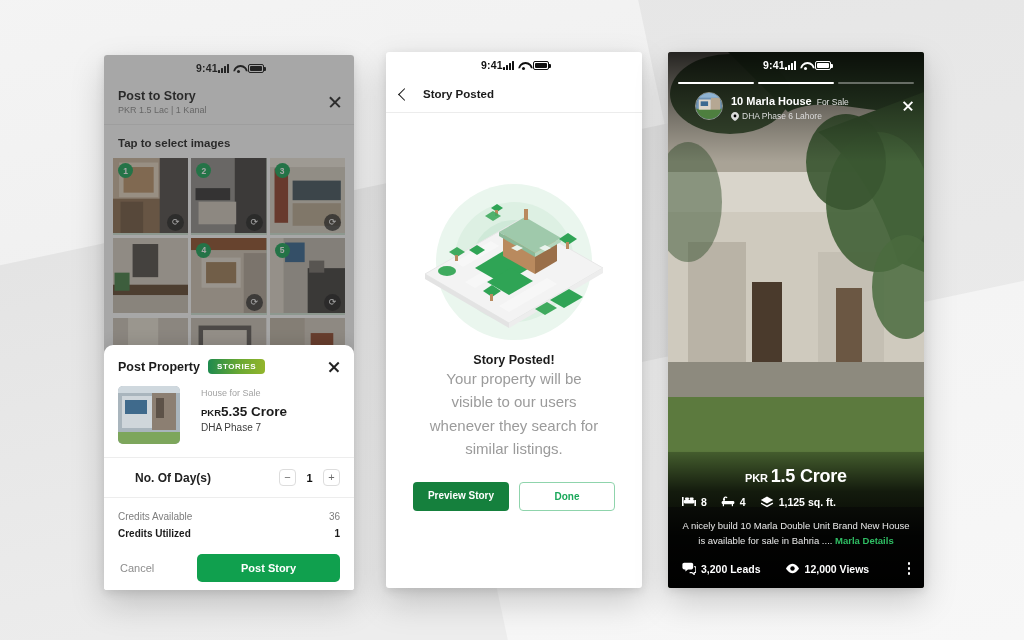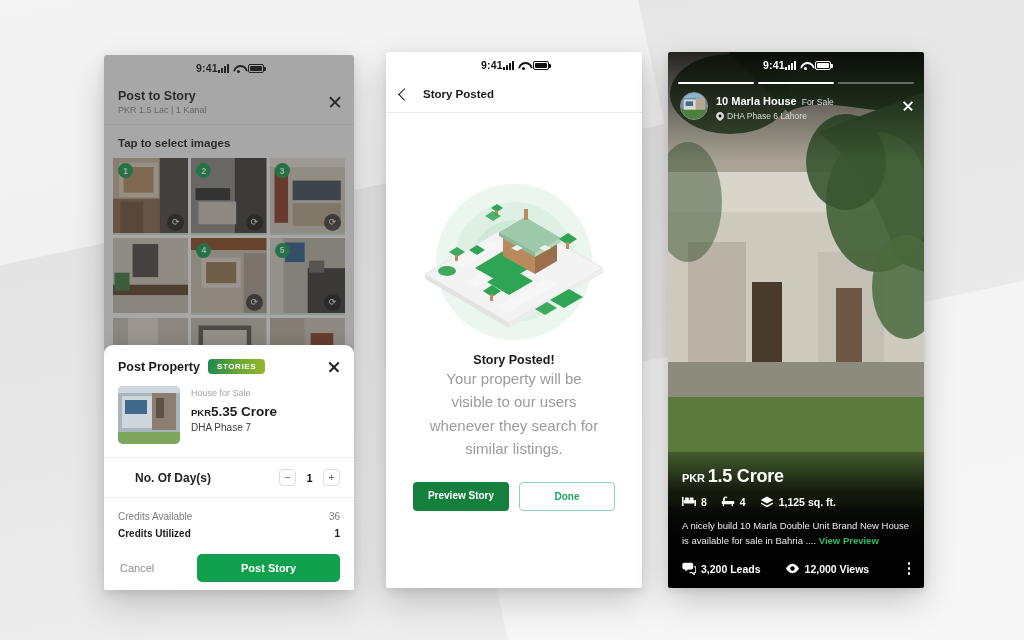--- a/index.html
+++ b/index.html
@@ -120,21 +120,21 @@
   }
   .sheet-head { display:flex; align-items:center; gap:8px; padding:14px 14px 12px; }
   .sheet-title { font-size:12.5px; font-weight:700; color:#1b1b1b; }
   .stories-badge {
     font-size:8px; font-weight:700; color:#fff; letter-spacing:.6px;
     padding:3px 9px; border-radius:4px;
     background:linear-gradient(90deg,#1e8a4e 0%, #6aa832 55%, #93b52c 100%);
   }
   .sheet-close { margin-left:auto; width:13px;height:13px;color:#222; }
 
-  .prop { display:flex; gap:11px; padding:0 14px 13px; border-bottom:1px solid #ededed; }
+  .prop { display:flex; gap:21px; padding:0 14px 13px; border-bottom:1px solid #ededed; }
   .prop-thumb { width:62px;height:58px;border-radius:5px;overflow:hidden;flex:none;position:relative; }
   .prop-meta { padding-top:2px; }
   .prop-kind { font-size:9px;color:#a3a3a3; }
   .prop-price { font-size:13.5px;font-weight:700;color:#1b1b1b;margin-top:6px; }
   .prop-price small { font-size:9.5px; font-weight:700; }
   .prop-loc { font-size:10px;color:#3d3d3d;margin-top:3px; }
 
   .days-row { display:flex;align-items:center;padding:11px 14px;border-bottom:1px solid #ededed; }
   .days-label { font-size:12px;font-weight:700;color:#222;margin-left:17px; }
   .stepper { margin-left:auto; display:flex; align-items:center; gap:9px; }
@@ -175,29 +175,29 @@
     background:#fff;color:#1aa85a;font-size:10px;font-weight:700;border:1px solid #8fd4ac;
     border-radius:4px;padding:8px 0;width:96px;text-align:center;
   }
 
   
   .p3-photo { position:absolute; inset:0; }
   .p3-progress { position:absolute; left:10px; right:10px; top:30px; display:flex; gap:4px; z-index:4; }
   .p3-progress i { flex:1; height:2px; border-radius:2px; background:rgba(255,255,255,.35); display:block; }
   .p3-progress i.on { background:#fff; }
   .p3-topgrad { position:absolute;left:0;right:0;top:0;height:110px;background:linear-gradient(180deg,rgba(0,0,0,.78) 0%,rgba(0,0,0,.30) 58%,rgba(0,0,0,0) 100%);z-index:2; }
-  .p3-head { position:absolute; left:12px; right:10px; top:39px; display:flex; align-items:center; gap:8px; z-index:5; }
+  .p3-head { position:absolute; left:27px; right:10px; top:39px; display:flex; align-items:center; gap:8px; z-index:5; }
   .p3-avatar { width:28px;height:28px;border-radius:50%;overflow:hidden;flex:none;border:1px solid rgba(255,255,255,.5);position:relative; }
   .p3-name { font-size:11px;font-weight:700;color:#fff; }
   .p3-forsale { font-size:8.5px;color:#e2e2e2;font-weight:400;margin-left:5px; }
   .p3-loc { font-size:8.5px;color:#dcdcdc;margin-top:2px;display:flex;align-items:center;gap:3px; }
   .p3-close { margin-left:auto; width:12px;height:12px;color:#fff; }
 
   .p3-bottom { position:absolute;left:0;right:0;bottom:0;padding:16px 14px 13px;z-index:5;
-    background:linear-gradient(180deg,rgba(0,0,0,0) 0%,rgba(0,0,0,.72) 30%,rgba(0,0,0,.95) 62%,#000 100%); }
+    background:linear-gradient(180deg,rgba(0,0,0,0) 0%,rgba(0,0,0,.72) 30%,rgba(0,0,0,.95) 62%,#000 100%);text-align:center; }
   .p3-price { font-size:18px;font-weight:700;color:#fff;letter-spacing:-.2px; }
   .p3-price small { font-size:11px;font-weight:700;margin-right:3px; }
   .p3-specs { display:flex;align-items:center;gap:14px;margin-top:9px;color:#fff;font-size:10.5px;font-weight:700; }
   .spec { display:flex;align-items:center;gap:5px; }
   .p3-desc { font-size:9.5px;color:#e9e9e9;line-height:1.6;margin-top:10px; }
   .p3-desc a { color:#2fbd63;font-weight:700;text-decoration:none; }
   .p3-stats { display:flex;align-items:center;gap:24px;margin-top:14px;color:#fff;font-size:10.5px;font-weight:700; }
   .p3-kebab { margin-left:auto;display:flex;flex-direction:column;gap:2.5px;align-items:center; }
   .p3-kebab i { width:2.5px;height:2.5px;border-radius:50%;background:#fff;display:block; }
 </style>
@@ -578,21 +578,21 @@
         <svg width="14" height="12" viewBox="0 0 14 12">
             <path d="M7 0.6 13.2 4 7 7.4 0.8 4Z" fill="#fff"></path>
             <path d="M1.4 6.6 7 9.6 12.6 6.6 13.2 7.8 7 11.2 0.8 7.8Z" fill="#fff"></path>
           </svg>
         <span>1,125 sq. ft.</span>
       </span>
     </div>
 
     <div class="p3-desc">
       <span>A nicely build 10 Marla Double Unit Brand New House is available for sale in Bahria ....</span>
-      <a href="#">View Preview</a>
+      <a href="#">Marla Details</a>
     </div>
 
     <div class="p3-stats">
       <span class="spec">
         <svg width="14" height="13" viewBox="0 0 14 13">
             <path d="M2.2 0.8h7.2c1 0 1.8.8 1.8 1.8v3c0 1-.8 1.8-1.8 1.8H6L3.4 9.6V7.4H2.2c-1 0-1.8-.8-1.8-1.8v-3c0-1 .8-1.8 1.8-1.8z" fill="#fff"></path>
             <path d="M12.2 4.6h.6c.6 0 1 .4 1 1v4c0 .6-.4 1-1 1h-.6v2l-2.2-2H7.6" stroke="#fff" stroke-width="1.1" fill="none"></path>
           </svg>
         <span>3,200 Leads</span>
       </span>

